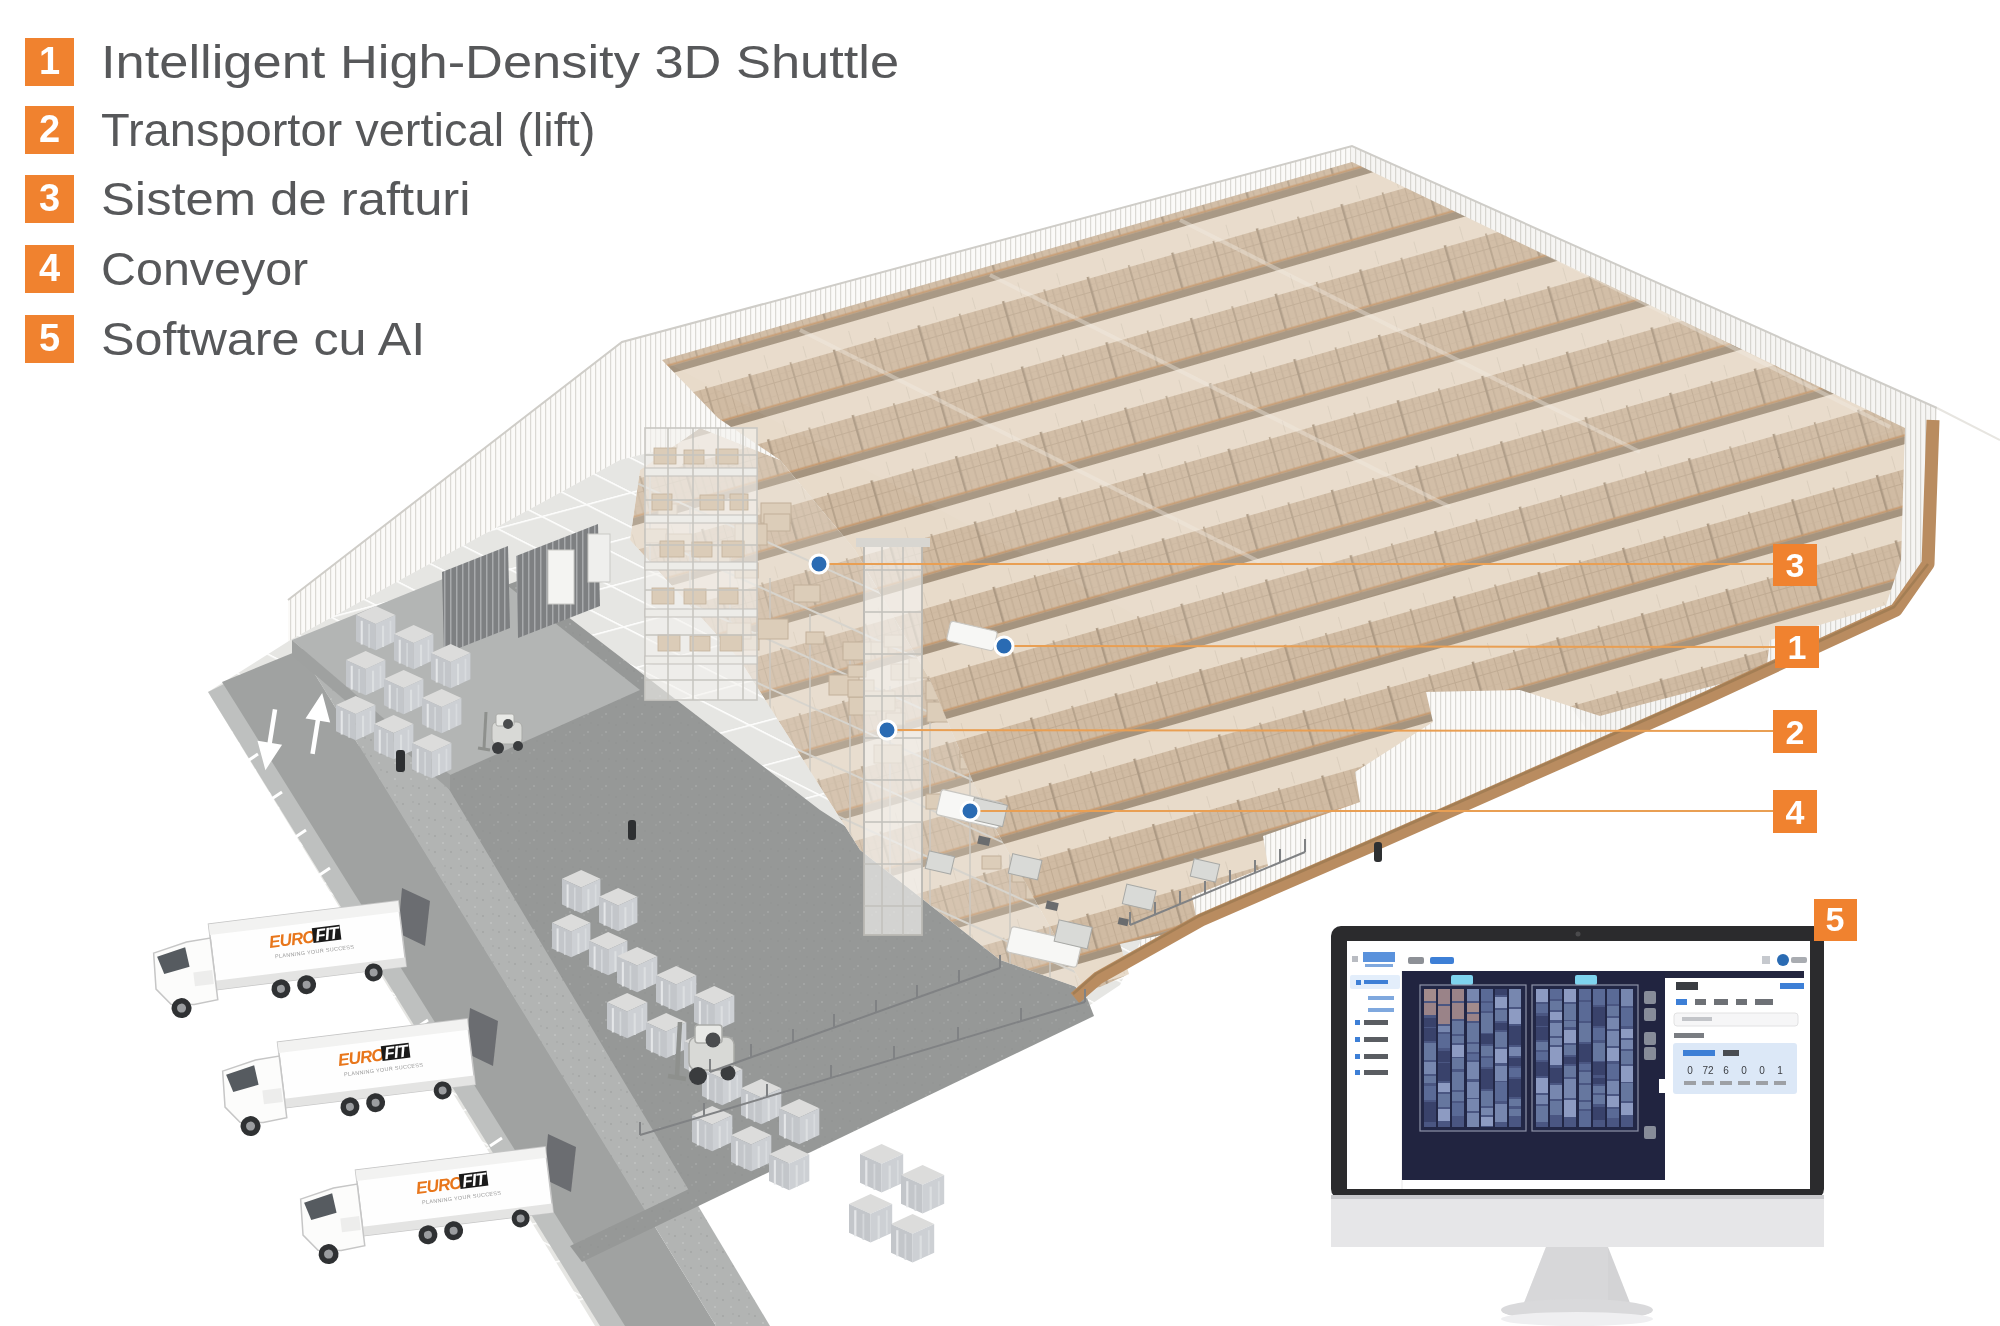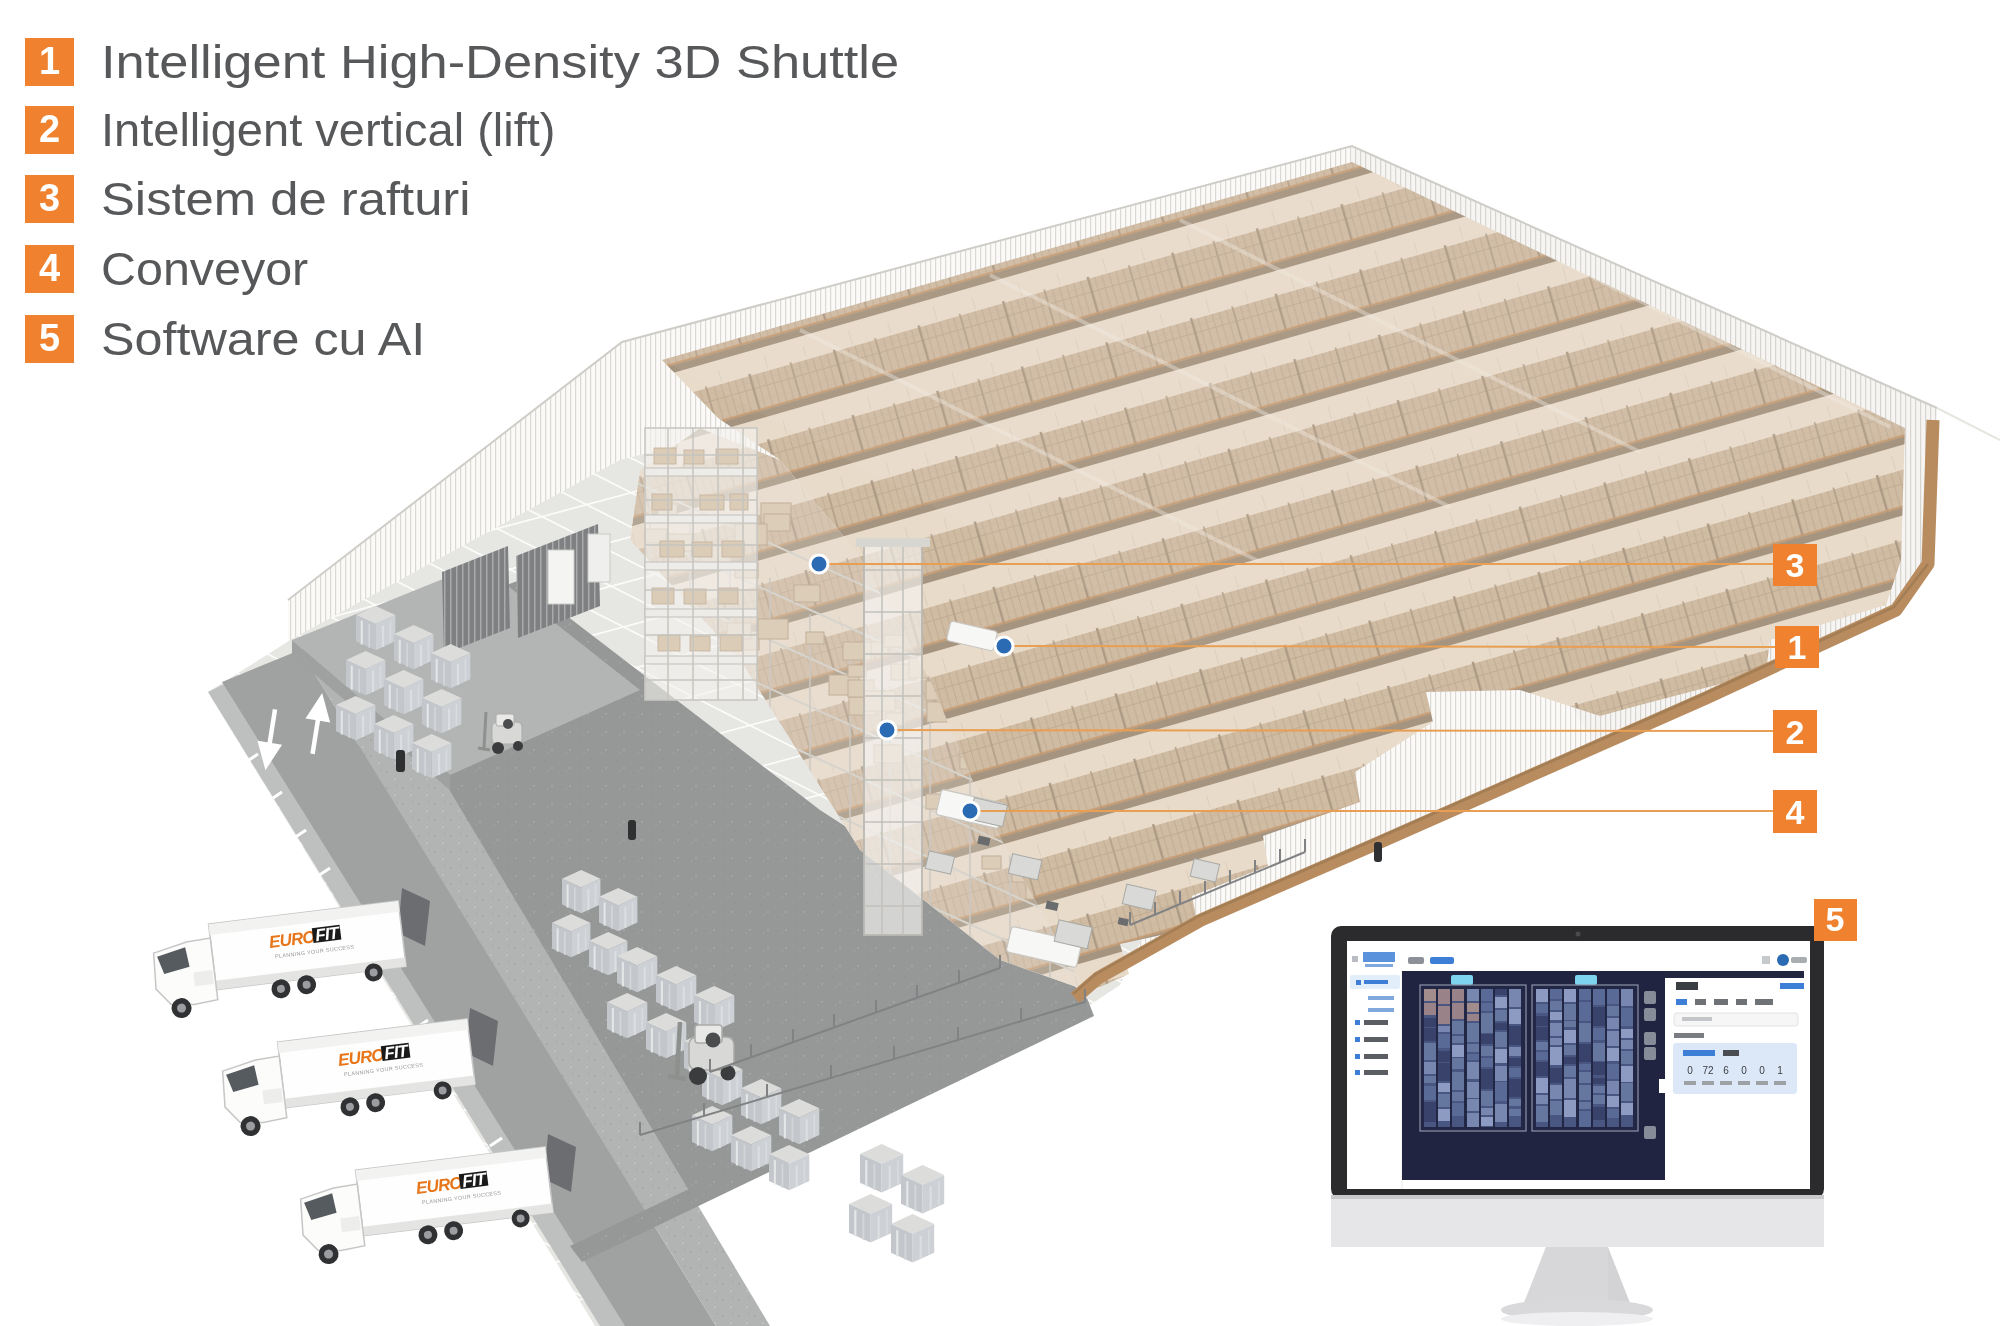--- a/index.html
+++ b/index.html
@@ -666,21 +666,21 @@
 </g>
 </svg>
 
 <div class="legend">
 <div class="li" style="top:38px">
       <div class="sq">1</div>
       <div class="lt" style="transform:scaleX(1.115)">Intelligent High-Density 3D Shuttle</div>
     </div>
 <div class="li" style="top:106px">
       <div class="sq">2</div>
-      <div class="lt" style="transform:scaleX(1.0)">Intelligent vertical (lift)</div>
+      <div class="lt" style="transform:scaleX(1.0)">Transportor vertical (lift)</div>
     </div>
 <div class="li" style="top:175px">
       <div class="sq">3</div>
       <div class="lt" style="transform:scaleX(1.08)">Sistem de rafturi</div>
     </div>
 <div class="li" style="top:245px">
       <div class="sq">4</div>
       <div class="lt" style="transform:scaleX(1.03)">Conveyor</div>
     </div>
 <div class="li" style="top:315px">

